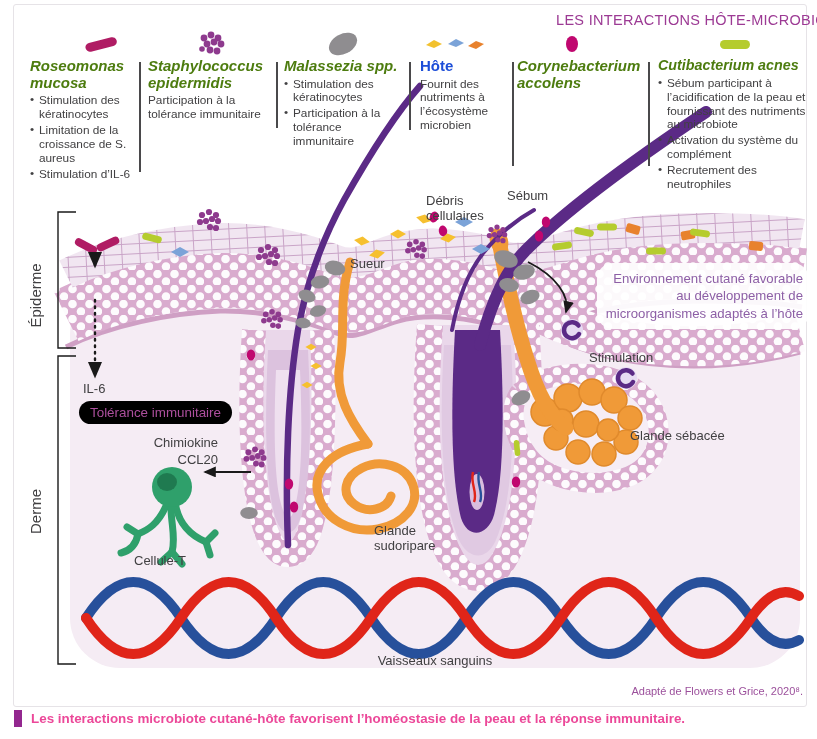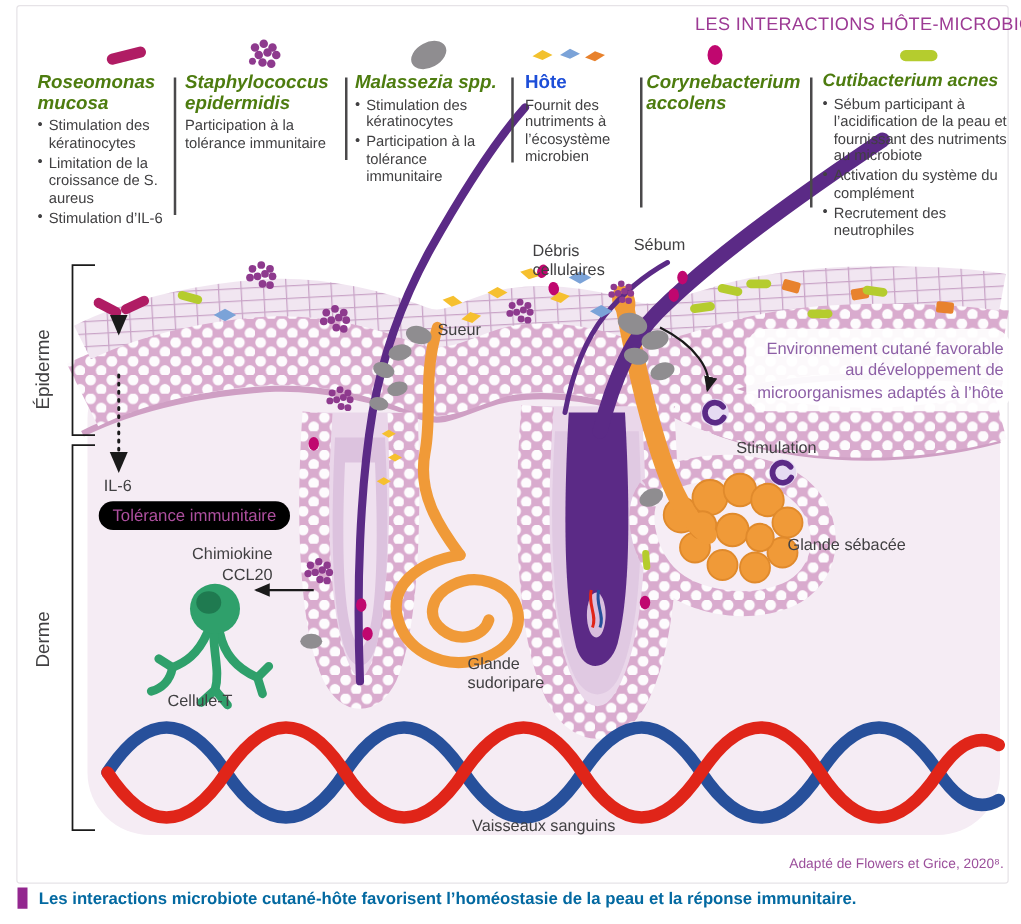--- a/index.html
+++ b/index.html
@@ -69,21 +69,21 @@
   }
   .vl-epi{left:-30px;top:287px;}
   .vl-der{left:-30px;top:503px;}
   .attrib{
     position:absolute;left:450px;top:685px;width:353px;text-align:right;
     font-size:11px;color:#9b4f9b;
   }
   
   .caption{position:absolute;left:14px;top:710px;display:flex;align-items:flex-start;}
   .cap-mark{width:8px;height:17px;background:#93278f;flex:0 0 auto;}
-  .cap-text{margin-left:9px;font-size:13.4px;font-weight:bold;color:#0369a1;padding-top:1px;}
+  .cap-text{margin-left:9px;font-size:13.4px;font-weight:bold;color:#ec4899;padding-top:1px;}
   svg.scene{position:absolute;left:0;top:0;pointer-events:none;}
 </style>
 </head>
 <body>
 
 <div class="frame"></div>
 
 <svg class="scene" width="817" height="739" viewBox="0 0 817 739">
   <defs>
     <pattern id="cells" width="17" height="15" patternUnits="userSpaceOnUse">

